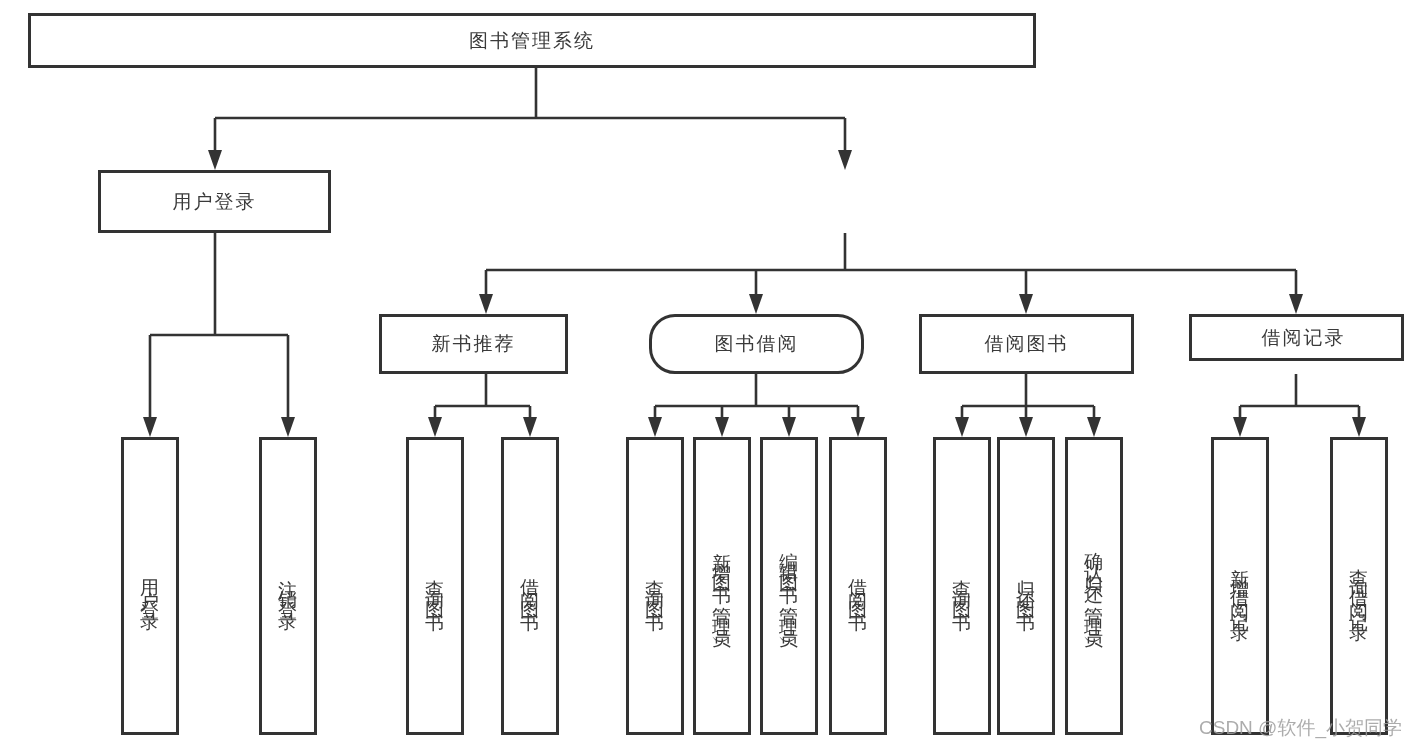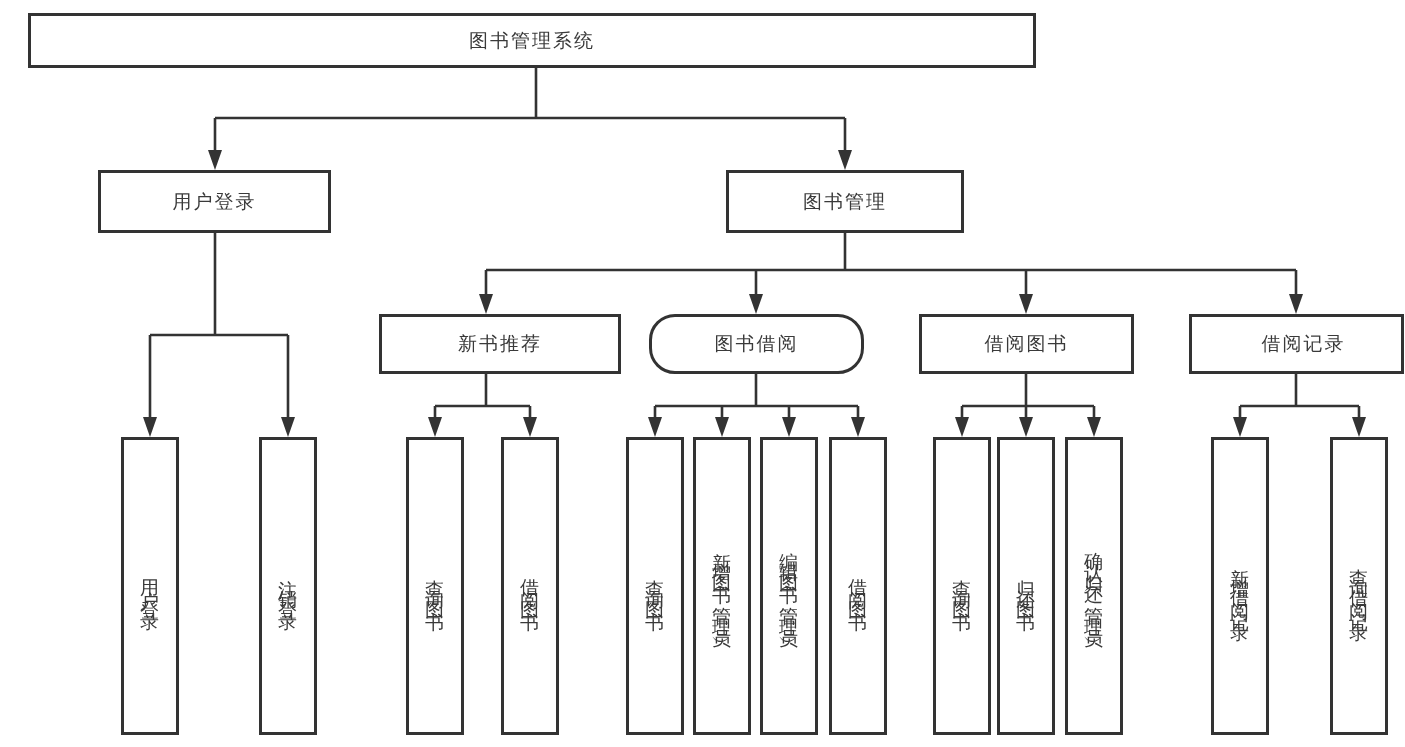--- a/index.html
+++ b/index.html
@@ -38,24 +38,24 @@
     font-size:19px;
     letter-spacing:11px;
     color:#3a3a3a;
     line-height:1;
     white-space:nowrap;
   }
   
   .n-root   {left:12px;  top:13px;  width:1008px; height:55px;}
   .n-login  {left:82px;  top:170px; width:233px;  height:63px;}
   .n-manage {left:710px; top:170px; width:238px;  height:63px;}
-  .n-new    {left:363px; top:314px; width:242px;  height:60px;}
+  .n-new    {left:363px; top:314px; width:189px;  height:60px;}
   .n-borrow {left:633px; top:314px; width:215px;  height:60px;border-radius:26px;}
   .n-current{left:903px; top:314px; width:215px;  height:60px;}
-  .n-record {left:1173px;top:314px; width:215px;  height:60px;padding-left:14px;}
+  .n-record {left:1173px;top:314px; width:215px;  height:47px;padding-left:14px;}
   
   .l-login1  {left:105px;}
   .l-login2  {left:243px;}
   .l-new1    {left:390px;}
   .l-new2    {left:485px;}
   .l-borrow1 {left:610px;}
   .l-borrow2 {left:677px;}
   .l-borrow3 {left:744px;}
   .l-borrow4 {left:813px;}
   .l-current1{left:917px;}
@@ -115,21 +115,20 @@
       <polygon points="1003,417 1017,417 1010,437"></polygon>
       <polygon points="1071,417 1085,417 1078,437"></polygon>
       <polygon points="1217,417 1231,417 1224,437"></polygon>
       <polygon points="1336,417 1350,417 1343,437"></polygon>
     </g>
   </svg>
 
   <div class="node n-root">图书管理系统</div>
 
   <div class="node n-login">用户登录</div>
-  <div class="node n-manage">图书管理</div>
 
   <div class="node n-new">新书推荐</div>
   <div class="node n-borrow">图书借阅</div>
   <div class="node n-current">借阅图书</div>
   <div class="node n-record">借阅记录</div>
 
   <div class="leaf l-login1">
     <span>用户登录</span>
   </div>
   <div class="leaf l-login2">
@@ -166,14 +165,15 @@
     <span>确认归还（管理员）</span>
   </div>
 
   <div class="leaf l-record1">
     <span>新增借阅记录</span>
   </div>
   <div class="leaf l-record2">
     <span>查询借阅记录</span>
   </div>
 
+  <div class="watermark">CSDN @软件_小贺同学</div>
 
 </div>
 
 </body></html>

